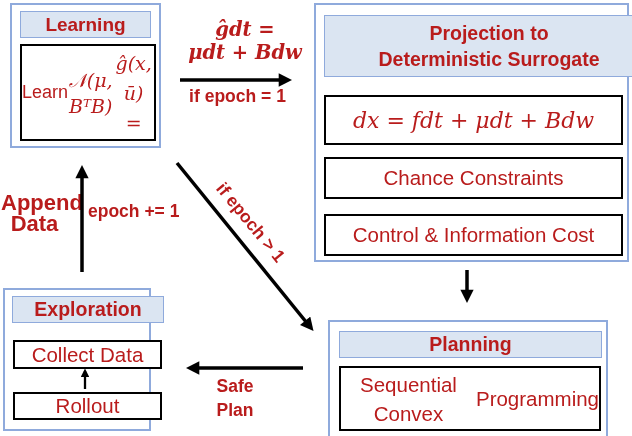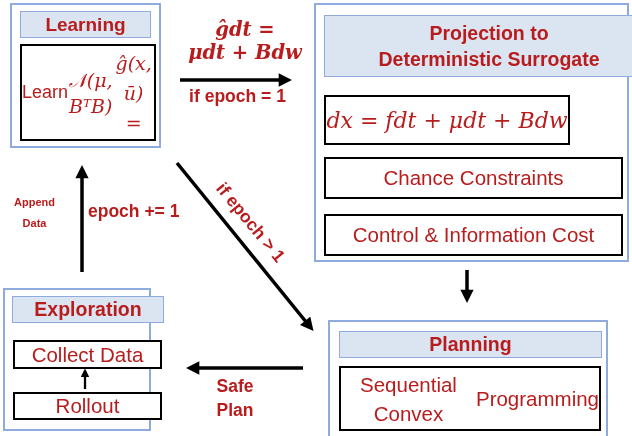--- a/index.html
+++ b/index.html
@@ -41,21 +41,21 @@
       <span class="math" style="font-size:19px; line-height:26px;">𝒩(μ, BᵀB)</span>
       <span class="math" style="font-size:19px; line-height:30px;">ĝ(x, ū) =</span>
     </div>
   </div>
 
   <div class="group" style="left:314px; top:3px; width:315px; height:259px;">
     <div class="hdr" style="left:8px; top:10px; width:330px; height:62px; font-size:19.5px; line-height:26px;">
       <span>Projection to</span>
       <span>Deterministic Surrogate</span>
     </div>
-    <div class="bbox" style="left:8px; top:90px; width:246px; height:50px;text-align:right;">
+    <div class="bbox" style="left:8px; top:90px; width:299px; height:50px;text-align:right;">
       <span class="math" style="font-size:22px;">dx = fdt + μdt + Bdw</span>
     </div>
     <div class="bbox" style="left:8px; top:209px; width:299px; height:42px;">
       <span style="font-size:20.5px;">Control &amp; Information Cost</span>
     </div>
     <div class="bbox" style="left:8px; top:152px; width:299px; height:42px;">
       <span style="font-size:20.5px;">Chance Constraints</span>
     </div>
   </div>
 
@@ -87,21 +87,21 @@
   </div>
 
   <div class="lbl" style="left:175px; top:86px; width:125px; font-size:17.5px;">
     <span>if epoch = 1</span>
   </div>
 
   <div class="lbl" style="left:184px; top:212px; width:132px; height:22px; font-size:17.5px; transform:rotate(50.5deg); transform-origin:center;">
     <span>if epoch &gt; 1</span>
   </div>
 
-  <div class="lbl" style="left:1px; top:192px; width:67px; font-size:11px;">
+  <div class="lbl" style="left:1px; top:192px; width:67px; font-size:22px;">
     <span>Append</span><br>
     <span>Data</span>
   </div>
 
   <div class="lbl" style="left:88px; top:201px; width:110px; font-size:17.5px; text-align:left;">
     <span>epoch += 1</span>
   </div>
 
   <div class="lbl" style="left:202px; top:374px; width:66px; font-size:17.5px; line-height:24px;">
     <span>Safe</span><br>

